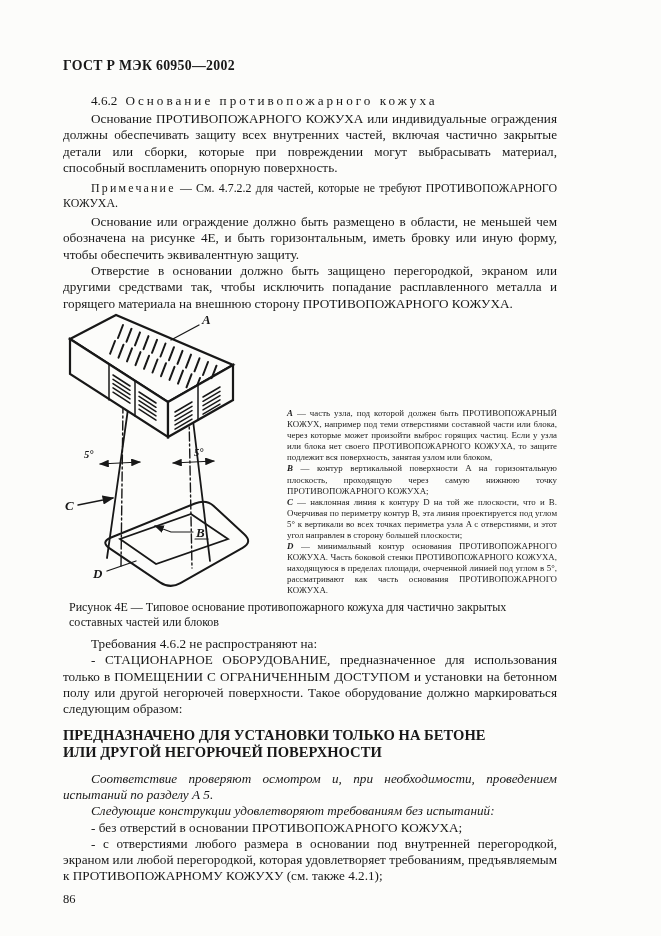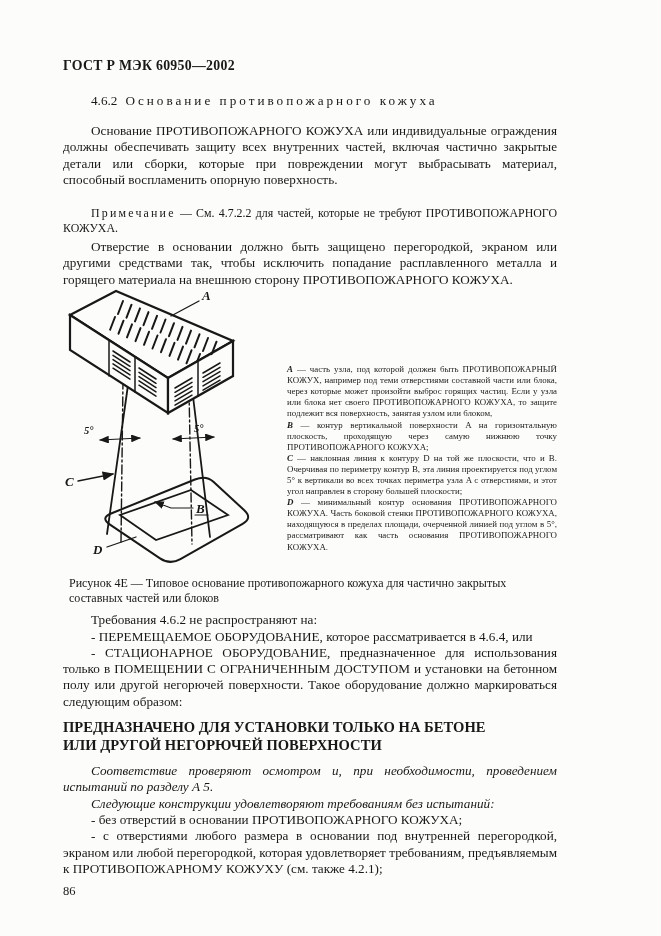--- a/index.html
+++ b/index.html
@@ -4,26 +4,26 @@
 <style>
   html,body{margin:0;padding:0;}
   body{width:661px;height:936px;background:#fcfcfa;overflow:hidden;}
   .page{box-sizing:border-box;width:601px;height:936px;padding:58px 44px 0 63px;
         font-family:"Liberation Serif","DejaVu Serif",serif;color:#181818;}
   .hdr{font-weight:bold;font-size:13.8px;letter-spacing:.3px;}
   .sec{margin-top:19px;font-size:13.2px;padding-left:28px;white-space:nowrap;}
   .sec .num{margin-right:8px;}
   .sec .sp{letter-spacing:3px;}
   p.b{font-size:13.2px;line-height:16.3px;text-align:justify;margin:0;text-indent:28px;}
-  p.first{margin-top:14px;}
-  p.note{font-size:11.9px;line-height:14.5px;margin:18px 0 4px;text-indent:28px;text-align:justify;}
+  p.first{margin-top:2px;}
+  p.note{font-size:11.9px;line-height:14.5px;margin:5px 0 4px;text-indent:28px;text-align:justify;}
   .note .nl{letter-spacing:2.2px;}
   .fig{display:flex;margin-top:0;}
   .fig svg{flex:0 0 auto;display:block;}
-  .legend{margin-top:76px;margin-left:12px;flex:1;font-size:8.9px;line-height:11.1px;
+  .legend{margin-top:96px;margin-left:12px;flex:1;font-size:8.9px;line-height:11.1px;
           text-align:justify;color:#1c1c1c;}
   .legend .lt{font-style:italic;font-weight:bold;}
   .cap{font-size:12px;line-height:14.6px;text-align:left;margin-top:3px;padding:0 6px;}
   .mark{margin:9px 0 9px;text-align:left;font-weight:bold;font-size:14.6px;line-height:17.5px;}
   p.it{font-style:italic;}
   .pageno{font-size:12.5px;margin-top:7px;}
 </style>
 </head>
 <body>
 
@@ -32,20 +32,21 @@
   <div class="hdr">ГОСТ Р МЭК 60950—2002</div>
 
   <div class="sec">
     <span class="num">4.6.2</span><span class="sp">Основание противопожарного кожуха</span>
   </div>
 
   <p class="b first">Основание ПРОТИВОПОЖАРНОГО КОЖУХА или индивидуальные ограждения должны обеспечивать защиту всех внутренних частей, включая частично закрытые детали или сборки, которые при повреждении могут выбрасывать материал, способный воспламенить опорную поверхность.</p>
 
   <p class="note"><span class="nl">Примечание</span> <span>— См. 4.7.2.2 для частей, которые не требуют ПРОТИВОПОЖАРНОГО КОЖУХА.</span></p>
 
+  <p class="b">Основание или ограждение должно быть размещено в области, не меньшей чем обозначена на рисунке 4Е, и быть горизонтальным, иметь бровку или иную форму, чтобы обеспечить эквивалентную защиту.</p>
   <p class="b">Отверстие в основании должно быть защищено перегородкой, экраном или другими средствами так, чтобы исключить попадание расплавленного металла и горящего материала на внешнюю сторону ПРОТИВОПОЖАРНОГО КОЖУХА.</p>
 
   <div class="fig">
     <svg width="212" height="285" viewBox="0 0 212 285" xmlns="http://www.w3.org/2000/svg">
       <defs>
         <marker id="ae" orient="auto" markerWidth="9" markerHeight="7" refX="8" refY="3.5">
             <path d="M0,0L9,3.5L0,7Z" fill="#181818"></path>
           </marker>
         <marker id="as" orient="auto" markerWidth="9" markerHeight="7" refX="1" refY="3.5">
             <path d="M9,0L0,3.5L9,7Z" fill="#181818"></path>
@@ -105,21 +106,20 @@
       <div><span class="lt">A</span> <span>— часть узла, под которой должен быть ПРОТИВОПОЖАРНЫЙ КОЖУХ, например под теми отверстиями составной части или блока, через которые может произойти выброс горящих частиц. Если у узла или блока нет своего ПРОТИВОПОЖАРНОГО КОЖУХА, то защите подлежит вся поверхность, занятая узлом или блоком,</span></div>
       <div><span class="lt">B</span> <span>— контур вертикальной поверхности A на горизонтальную плоскость, проходящую через самую нижнюю точку ПРОТИВОПОЖАРНОГО КОЖУХА;</span></div>
       <div><span class="lt">C</span> <span>— наклонная линия к контуру D на той же плоскости, что и B. Очерчивая по периметру контур B, эта линия проектируется под углом 5° к вертикали во всех точках периметра узла A с отверстиями, и этот угол направлен в сторону большей плоскости;</span></div>
       <div><span class="lt">D</span> <span>— минимальный контур основания ПРОТИВОПОЖАРНОГО КОЖУХА. Часть боковой стенки ПРОТИВОПОЖАРНОГО КОЖУХА, находящуюся в пределах площади, очерченной линией под углом в 5°, рассматривают как часть основания ПРОТИВОПОЖАРНОГО КОЖУХА.</span></div>
     </div>
   </div>
 
   <div class="cap">Рисунок 4Е — Типовое основание противопожарного кожуха для частично закрытых составных частей или блоков</div>
 
   <p class="b" style="margin-top:7px;">Требования 4.6.2 не распространяют на:</p>
-  <p class="b">- ПЕРЕМЕЩАЕМОЕ ОБОРУДОВАНИЕ, которое рассматривается в 4.6.4, или</p>
   <p class="b">- СТАЦИОНАРНОЕ ОБОРУДОВАНИЕ, предназначенное для использования только в ПОМЕЩЕНИИ С ОГРАНИЧЕННЫМ ДОСТУПОМ и установки на бетонном полу или другой негорючей поверхности. Такое оборудование должно маркироваться следующим образом:</p>
 
   <div class="mark">
     <div>ПРЕДНАЗНАЧЕНО ДЛЯ УСТАНОВКИ ТОЛЬКО НА БЕТОНЕ</div>
     <div>ИЛИ ДРУГОЙ НЕГОРЮЧЕЙ ПОВЕРХНОСТИ</div>
   </div>
 
   <p class="b it">Соответствие проверяют осмотром и, при необходимости, проведением испытаний по разделу А 5.</p>
   <p class="b it">Следующие конструкции удовлетворяют требованиям без испытаний:</p>
   <p class="b">- без отверстий в основании ПРОТИВОПОЖАРНОГО КОЖУХА;</p>

